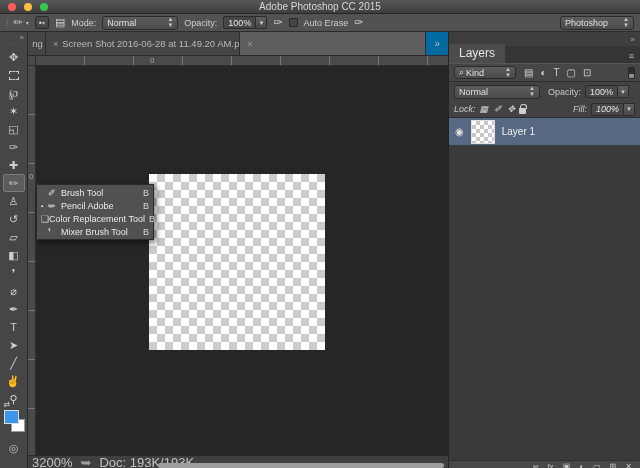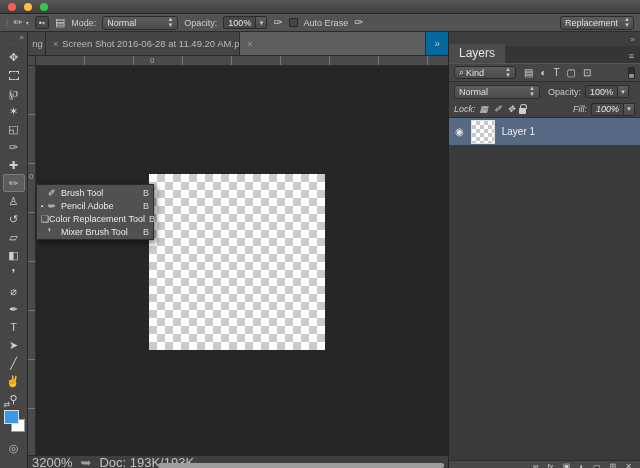--- a/index.html
+++ b/index.html
@@ -148,20 +148,21 @@
 <body>
 
 <div class="app">
 
   <div class="titlebar">
     <div class="lights">
       <span class="light red"></span>
       <span class="light yellow"></span>
       <span class="light green"></span>
     </div>
+    <span class="title">Adobe Photoshop CC 2015</span>
   </div>
 
   <div class="optionsbar">
     <span class="grip">⁞</span>
     <span class="opt-icon">✏</span>
     <span class="mini-drop">▾</span>
     <span class="opt-box">
       <span>•</span>
       <span class="mini-drop">▾</span>
     </span>
@@ -178,21 +179,21 @@
     <span style="display:flex">
       <span class="valuebox">100%</span>
       <span class="valuebtn">▼</span>
     </span>
     <span class="opt-icon">✑</span>
     <span class="checkbox"></span>
     <span>Auto Erase</span>
     <span class="opt-icon">✑</span>
     <span class="spacer"></span>
     <span class="dropdown" style="width:74px">
-      <span>Replacement</span>
+      <span>Photoshop</span>
       <span class="arrows">
           <span>▲</span>
           <span>▼</span>
         </span>
     </span>
   </div>
 
   <div class="main">
 
     <div class="toolbar">

